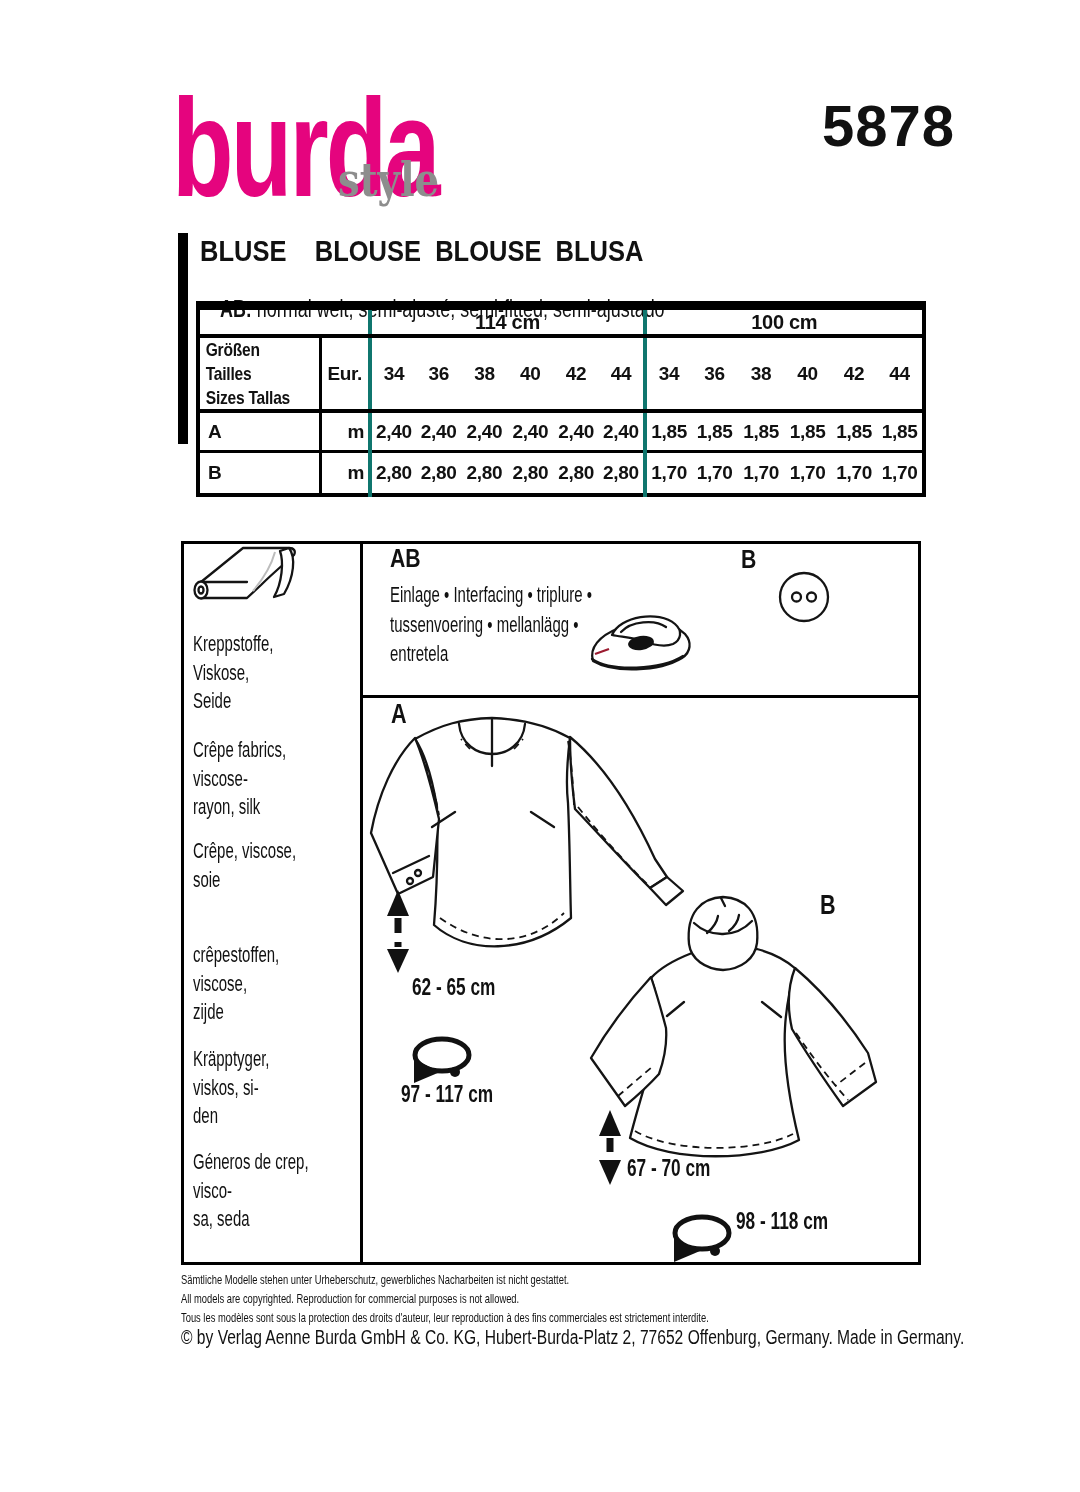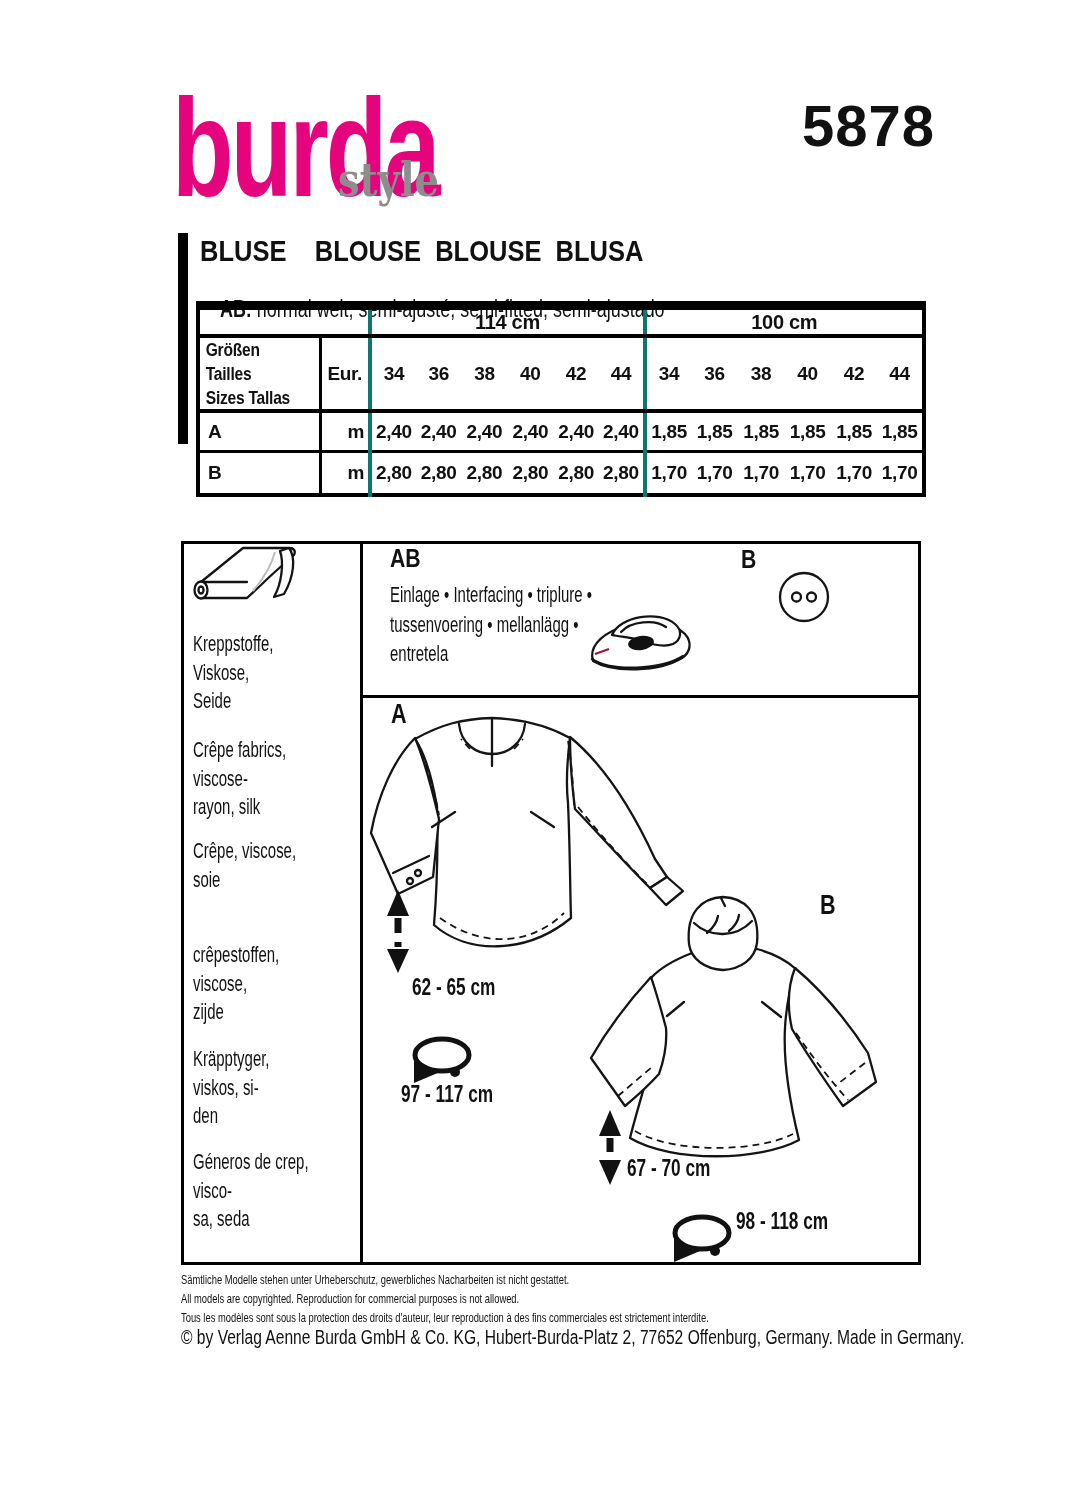--- a/index.html
+++ b/index.html
@@ -5,21 +5,21 @@
   html,body{margin:0;padding:0;background:#fff;}
   #page{position:relative;width:1080px;height:1380px;background:#ffffff;
         font-family:"Liberation Sans",sans-serif;color:#111;overflow:hidden;}
   .abs{position:absolute;}
 
   
   #logo-main{left:172px;top:78px;font-size:140px;font-weight:bold;letter-spacing:-4px;
              line-height:1;transform:scaleX(0.72);transform-origin:0 0;}
   #logo-sub{left:338px;top:156px;font-family:"DejaVu Serif",serif;font-weight:bold;
             font-size:47px;line-height:1;transform:scaleX(0.82);transform-origin:0 0;}
-  #pattern-number{left:802px;top:92px;font-size:58px;font-weight:bold;letter-spacing:1px;text-align:right;}
+  #pattern-number{left:822px;top:92px;font-size:58px;font-weight:bold;letter-spacing:1px;text-align:right;}
 
   
   #title-bar{left:178px;top:233px;width:10px;height:211px;background:#000;}
   #garment-title{left:200px;top:234px;font-size:30px;font-weight:bold;
                  transform:scaleX(0.85);transform-origin:0 0;white-space:pre;}
   #fit-line{left:200px;top:269px;font-size:23px;transform:scaleX(0.78);
             transform-origin:0 0;white-space:pre;}
   #fit-line .pfx{font-weight:bold;}
 
   

